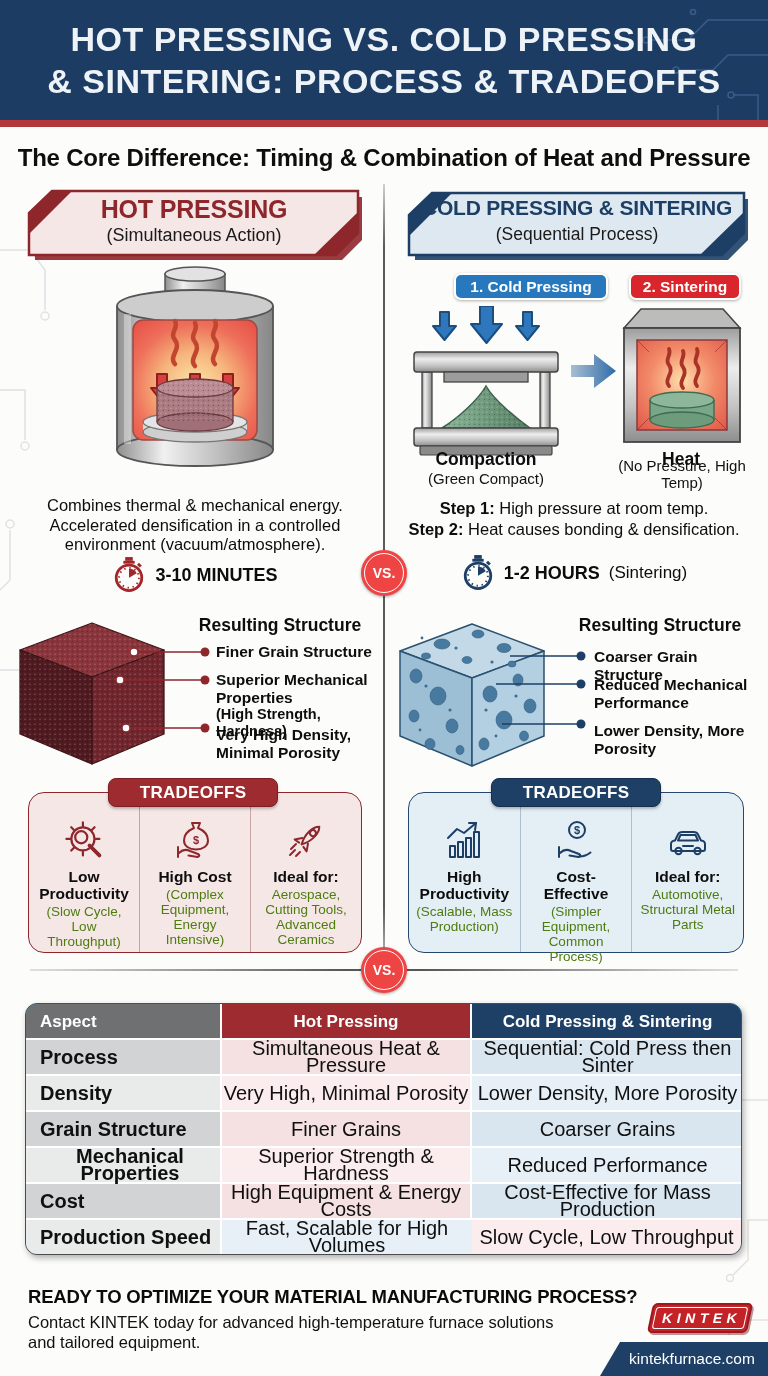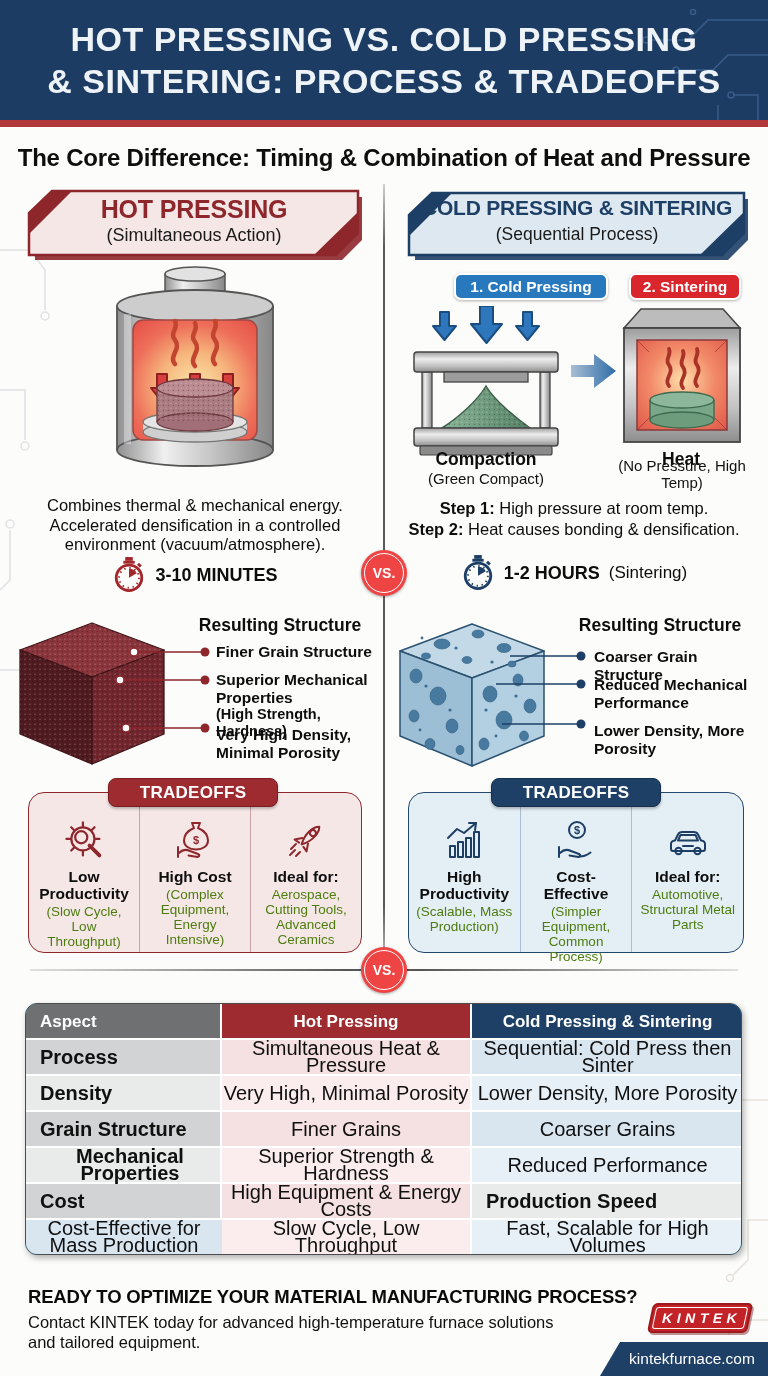--- a/index.html
+++ b/index.html
@@ -582,25 +582,25 @@
     <div class="cell aspect bg-a1">Grain Structure</div>
     <div class="cell bg-r1">Finer Grains</div>
     <div class="cell last bg-b1">Coarser Grains</div>
 
     <div class="cell aspect bg-a2">Mechanical Properties</div>
     <div class="cell bg-r2">Superior Strength &amp; Hardness</div>
     <div class="cell last bg-b2">Reduced Performance</div>
 
     <div class="cell aspect bg-a1">Cost</div>
     <div class="cell bg-r1">High Equipment &amp; Energy Costs</div>
+    <div class="cell last bg-b1">Cost-Effective for Mass Production</div>
+
     <div class="cell aspect bg-a2">Production Speed</div>
-
-    <div class="cell last bg-b1">Cost-Effective for Mass Production</div>
+    <div class="cell last bg-b2">Fast, Scalable for High Volumes</div>
     <div class="cell bg-r2">Slow Cycle, Low Throughput</div>
-    <div class="cell last bg-b2">Fast, Scalable for High Volumes</div>
   </div>
 
   <div class="footer-heading">READY TO OPTIMIZE YOUR MATERIAL MANUFACTURING PROCESS?</div>
   <div class="footer-text">
     <div>Contact KINTEK today for advanced high-temperature furnace solutions</div>
     <div>and tailored equipment.</div>
   </div>
   <div class="kintek-logo">
     <span>KINTEK</span>
   </div>

